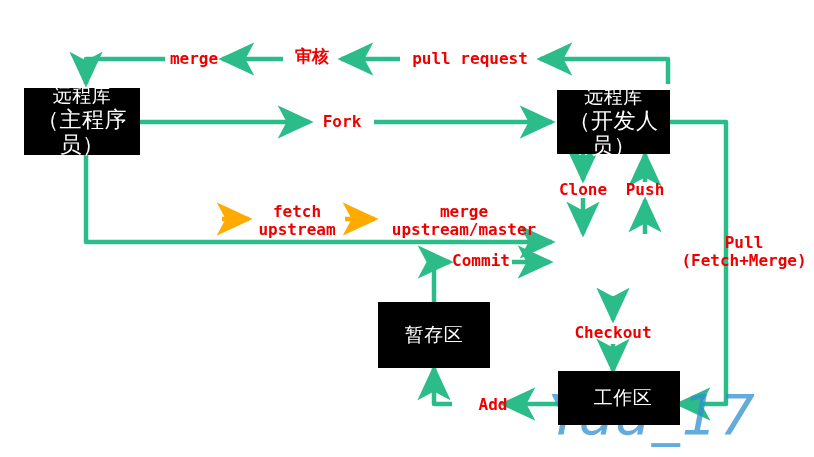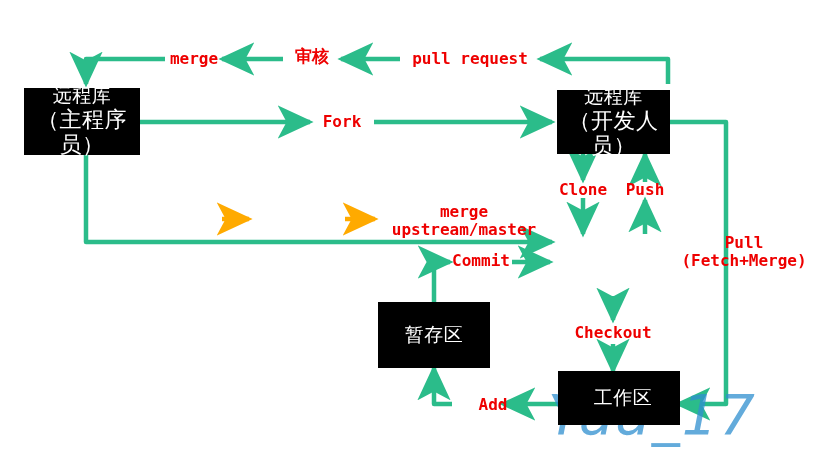--- a/index.html
+++ b/index.html
@@ -161,20 +161,22 @@
 
   <div class="edge-label" style="left:399px; top:50px; width:142px;">pull request</div>
 
   <div class="edge-label" style="left:310px; top:113px; width:64px;">Fork</div>
 
   <div class="edge-label" style="left:551px; top:181px; width:64px;">Clone</div>
 
   <div class="edge-label" style="left:617px; top:181px; width:56px;">Push</div>
 
 
+  <div class="edge-label" style="left:249px; top:203px; width:96px;">fetch
+upstream</div>
 
   <div class="edge-label" style="left:375px; top:203px; width:178px;">merge
 upstream/master</div>
 
   <div class="edge-label" style="left:450px; top:252px; width:62px;">Commit</div>
 
   <div class="edge-label" style="left:565px; top:324px; width:96px;">Checkout</div>
 
   <div class="edge-label" style="left:468px; top:396px; width:50px;">Add</div>
 

